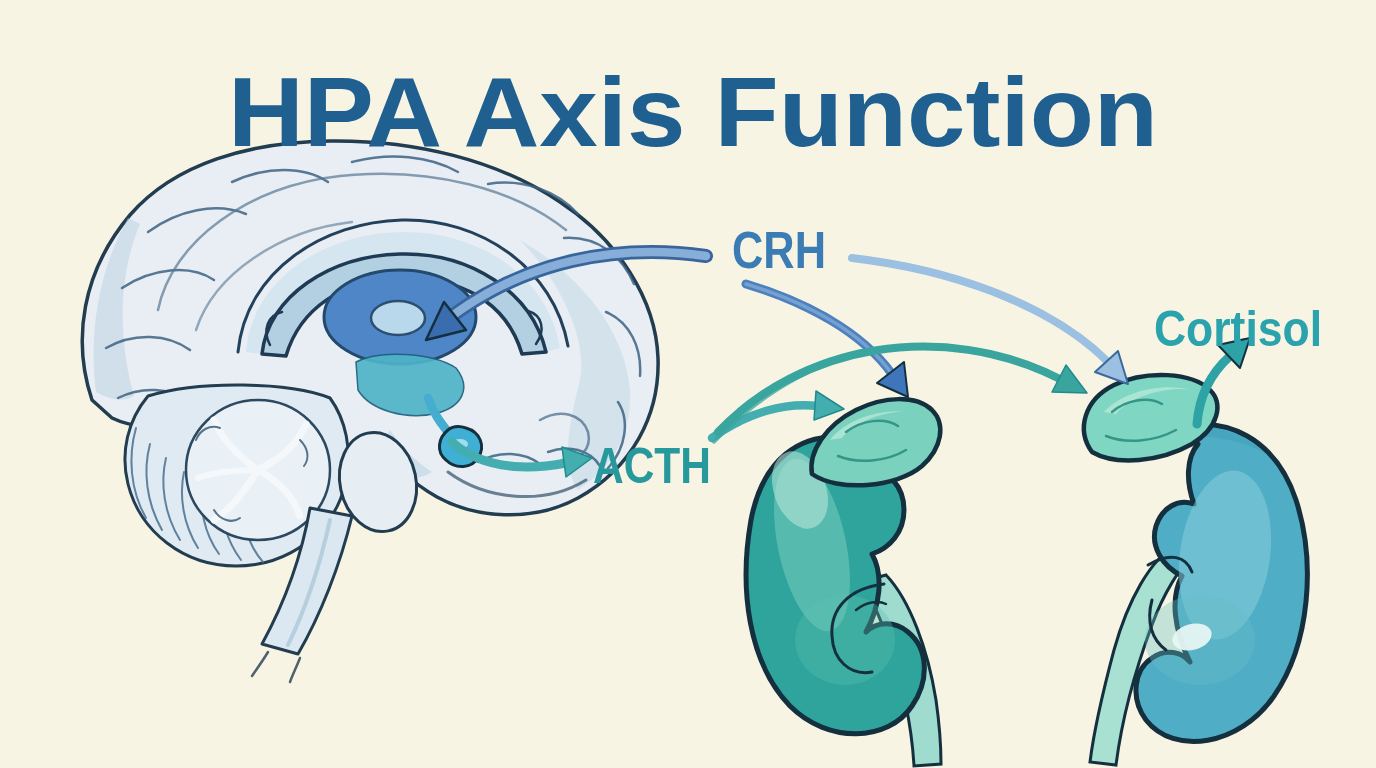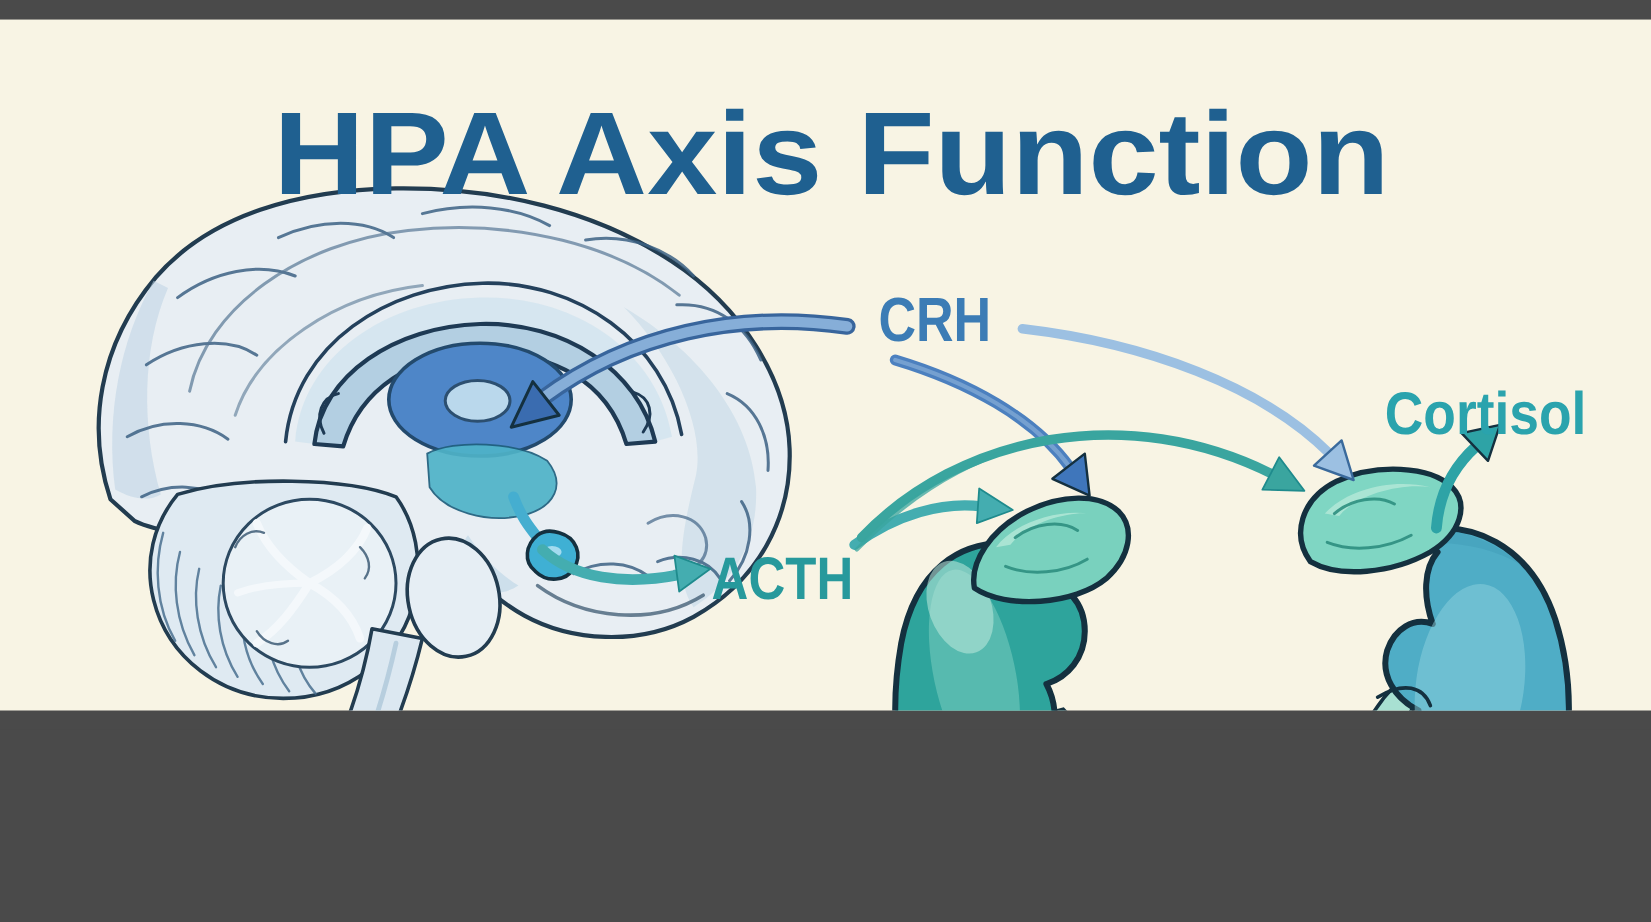--- a/index.html
+++ b/index.html
@@ -1,16 +1,16 @@
 <!DOCTYPE html>
 <html><head>
 <meta charset="utf-8">
 <style>
   html,body{margin:0;padding:0;background:#4a4a4a;}
-  .stage{position:relative;width:1376px;height:576px;margin:16px auto;overflow:hidden;
+  .stage{position:relative;width:1376px;height:768px;margin:0 auto;overflow:hidden;
          font-family:"Liberation Sans", sans-serif;}
   .stage svg{display:block;width:1376px;height:768px;}
   text{font-family:"Liberation Sans", sans-serif;font-weight:700;}
 </style>
 </head>
 <body>
 
 <div class="stage">
 <svg viewBox="0 0 1376 768" xmlns="http://www.w3.org/2000/svg">
 

